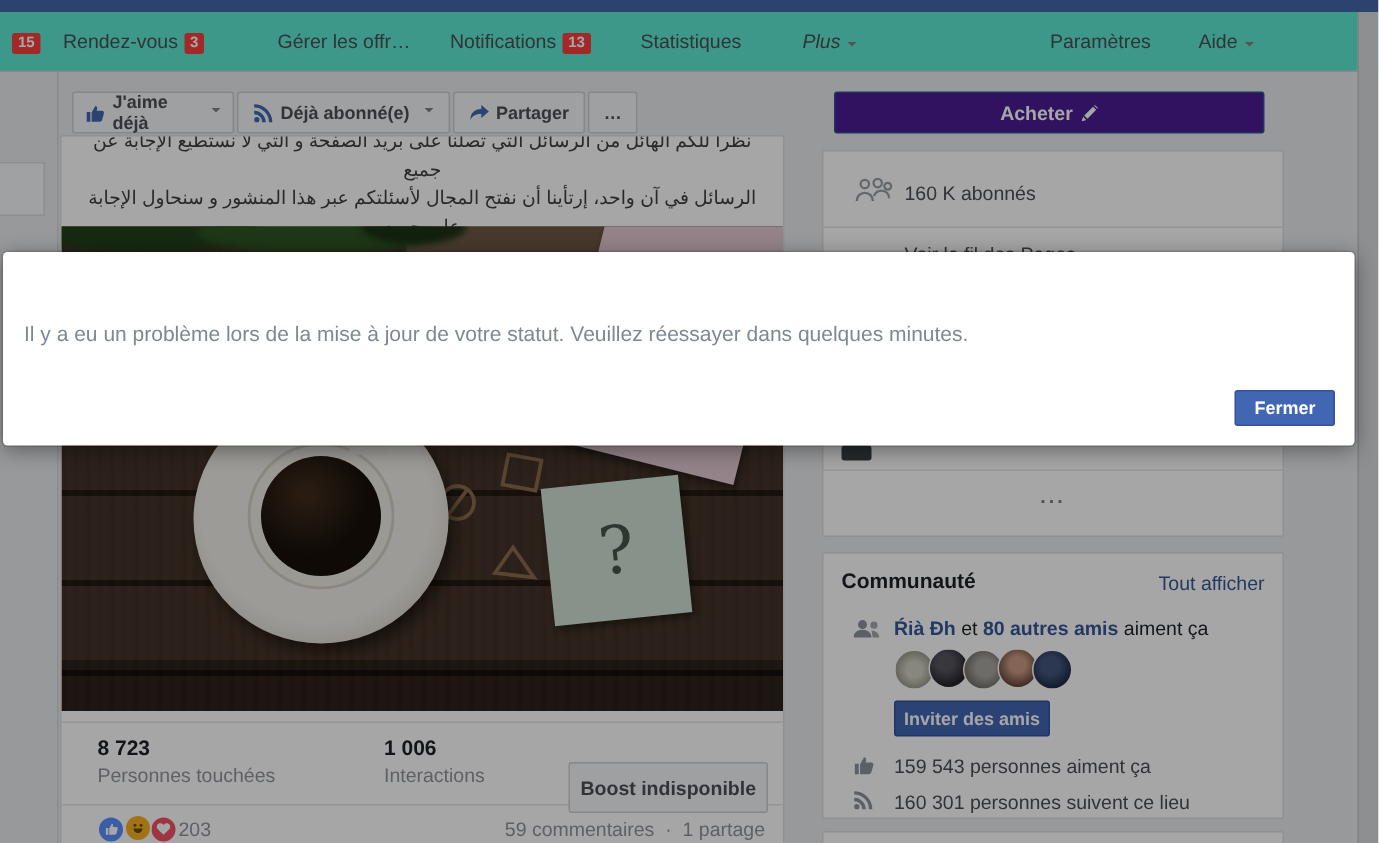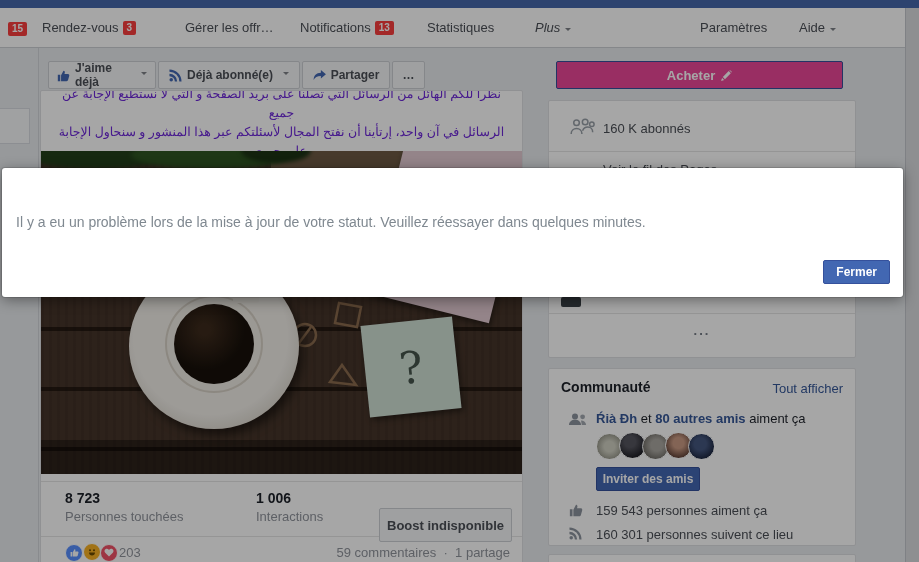--- a/index.html
+++ b/index.html
@@ -2,47 +2,47 @@
 <html><head>
 <meta charset="utf-8">
 <style>
   html,body{margin:0;padding:0;background:#fff;}
   *{box-sizing:border-box;font-family:"Liberation Sans",sans-serif;}
   .screen{position:relative;width:919px;height:562px;overflow:hidden;background:#e9ebee;}
   .abs{position:absolute;}
 
   
   .topstrip{left:0;top:0;width:919px;height:8px;background:#4568ab;}
-  .navbar{left:0;top:8px;width:919px;height:40px;background:#ffffff;border-bottom:1px solid #ccd0d5;}
+  .navbar{left:0;top:8px;width:919px;height:40px;background:#5eead4;border-bottom:1px solid #ccd0d5;}
   .nav-item{position:absolute;top:12px;font-size:13px;color:#4b4f56;white-space:nowrap;cursor:pointer;}
   .badge{display:inline-block;background:#fa3e3e;color:#fff;font-size:10px;font-weight:bold;
          line-height:14px;padding:0 4px;border-radius:2px;vertical-align:1px;margin-left:4px;}
   .badge-solo{position:absolute;left:8px;top:14px;margin:0;}
   .caret{display:inline-block;width:0;height:0;border:3.5px solid transparent;border-top-color:#7f8288;
          margin-left:5px;vertical-align:-2px;}
 
   
   .vdivider{left:38px;top:48px;width:1px;height:514px;background:#d3d6db;}
   .rail-box{left:0;top:108px;width:30px;height:36px;background:#f6f7f9;border:1px solid #d8dbe0;border-left:none;}
 
   
   .tbtn{position:absolute;top:61px;height:28px;background:#f5f6f7;border:1px solid #ccd0d5;border-radius:2px;
         font-size:12px;font-weight:bold;color:#4b4f56;display:flex;align-items:center;justify-content:center;
         gap:5px;cursor:pointer;padding:0 8px;}
   .tbtn svg{fill:#4267b2;}
-  .buy-btn{position:absolute;left:556px;top:61px;width:287px;height:28px;background:#ec4899;border:1px solid #35519c;
+  .buy-btn{position:absolute;left:556px;top:61px;width:287px;height:28px;background:#4c1d95;border:1px solid #35519c;
         border-radius:2px;color:#fff;font-size:13px;font-weight:bold;display:flex;align-items:center;
         justify-content:center;gap:6px;cursor:pointer;}
   .buy-btn svg{fill:#fff;}
 
   
   .post-card{left:40px;top:90px;width:483px;height:500px;background:#fff;border:1px solid #dddfe2;
              border-radius:2px;overflow:hidden;}
   .post-text{position:absolute;top:-6px;left:10px;width:461px;direction:rtl;text-align:center;
-             font-family:"DejaVu Sans",sans-serif;font-size:12.5px;line-height:19px;color:#6d28d9;}
+             font-family:"DejaVu Sans",sans-serif;font-size:12.5px;line-height:19px;color:#404040;}
   .photo{position:absolute;top:60px;left:0;width:481px;height:323px;overflow:hidden;
          background:repeating-linear-gradient(90deg,rgba(0,0,0,0.07) 0 3px,rgba(0,0,0,0) 3px 8px),
                     repeating-linear-gradient(180deg,#46352a 0 56px,#251a12 56px 60px);}
   .topwood{position:absolute;left:230px;top:0;width:251px;height:20px;background:#6e5a44;}
   .leaves{position:absolute;border-radius:50%;filter:blur(2px);}
   .note{position:absolute;display:flex;align-items:center;justify-content:center;
         box-shadow:2px 3px 6px rgba(0,0,0,.45);}
   .note-q{font-family:"DejaVu Serif",serif;}
   .saucer{position:absolute;left:88px;top:112px;width:170px;height:166px;border-radius:50%;
           background:radial-gradient(circle at 48% 45%,#f2efe9 60%,#d9d4cb 78%,#c9c3b8 100%);

